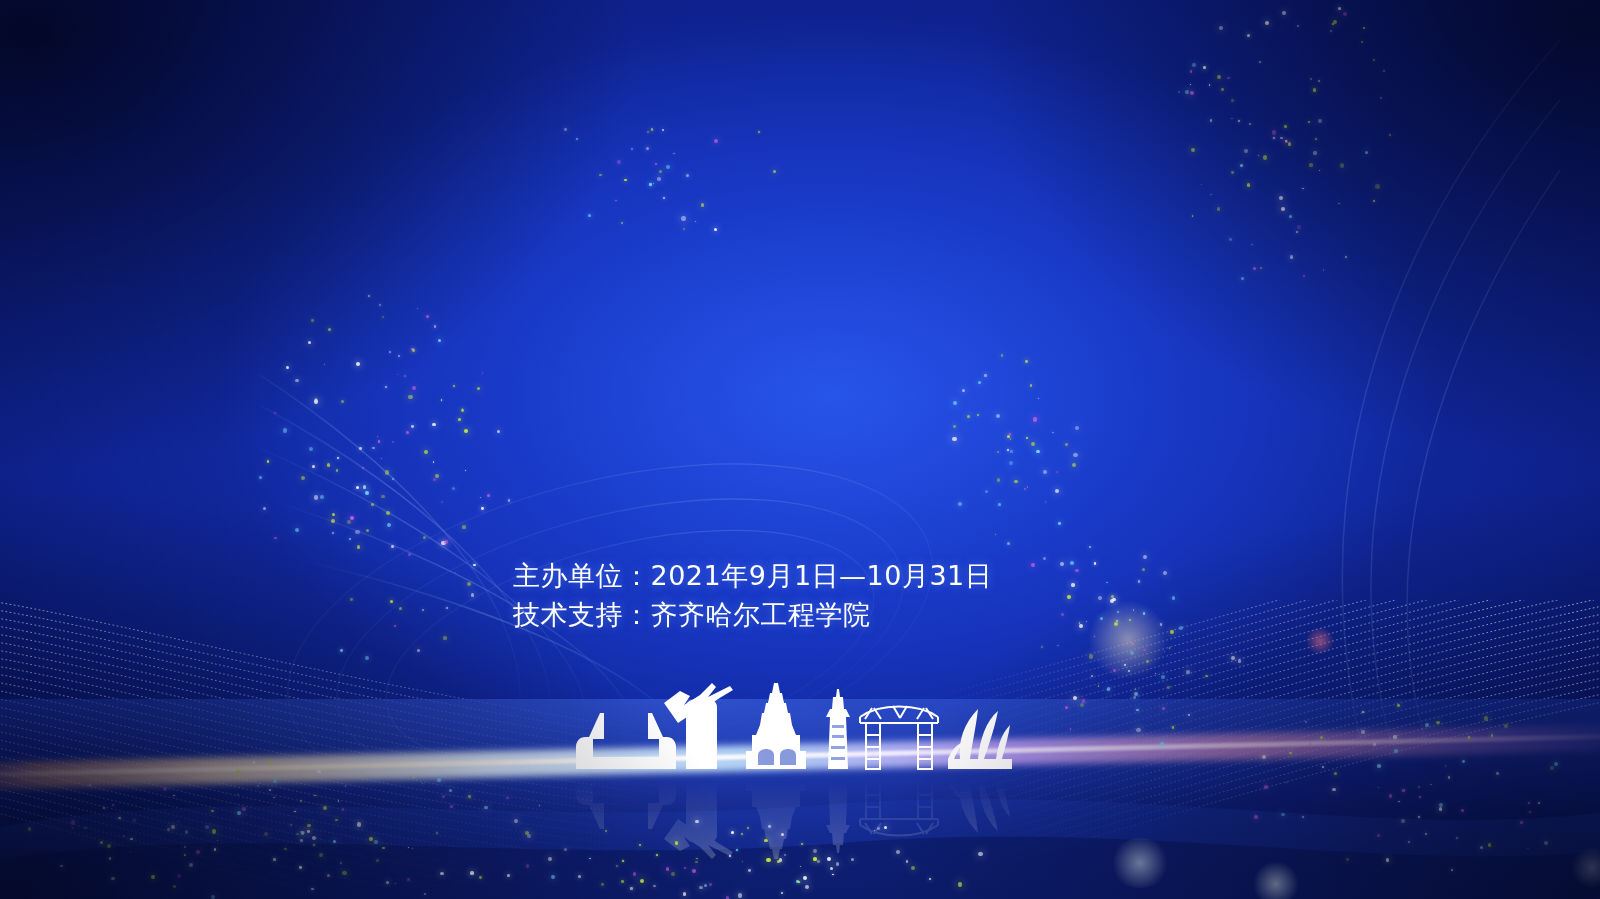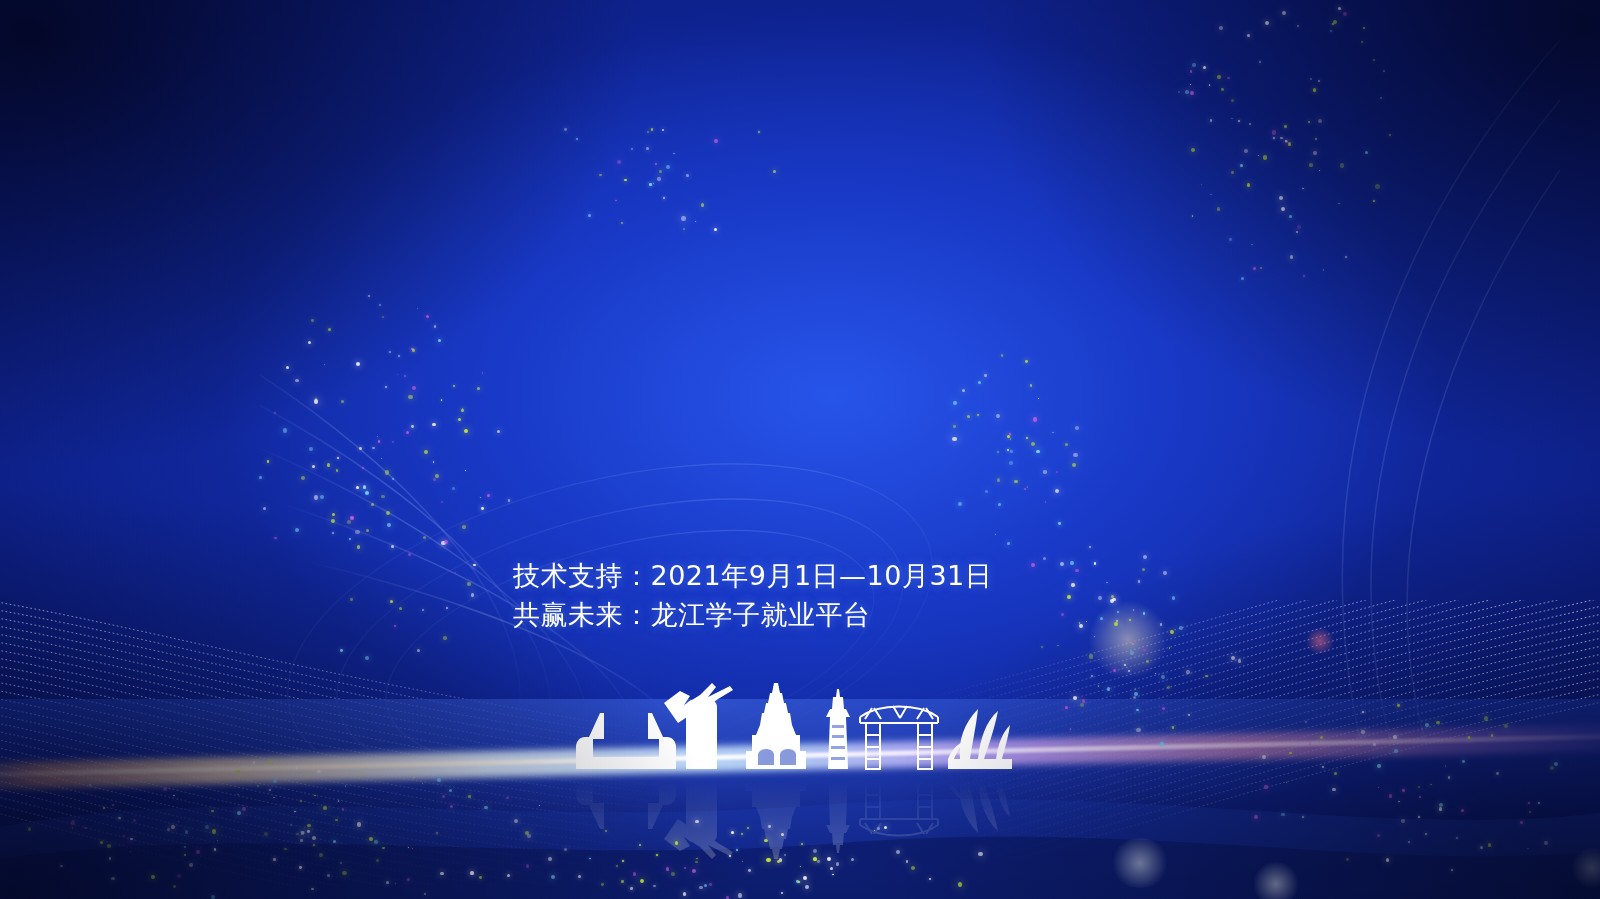--- a/index.html
+++ b/index.html
@@ -922,17 +922,17 @@
       <span class="pt" style="left:649.3px;top:183.4px;width:2.6px;height:2.6px;background:#7fd8ff;opacity:0.94;box-shadow:0 0 4.7px #7fd8ff;"></span>
       <span class="pt" style="left:663.0px;top:197.0px;width:2.0px;height:2.0px;background:#ffffff;opacity:0.68;box-shadow:0 0 3.5px #ffffff;"></span>
     </div>
 
   <div class="vig"></div>
 
 
 
 
   <div class="info">
-    <div>技术支持：2021年9月1日—10月31日</div>
-    <div>共赢未来：龙江学子就业平台</div>
+    <div>主办单位：2021年9月1日—10月31日</div>
+    <div>技术支持：齐齐哈尔工程学院</div>
   </div>
 
 </div>
 
 </body></html>

